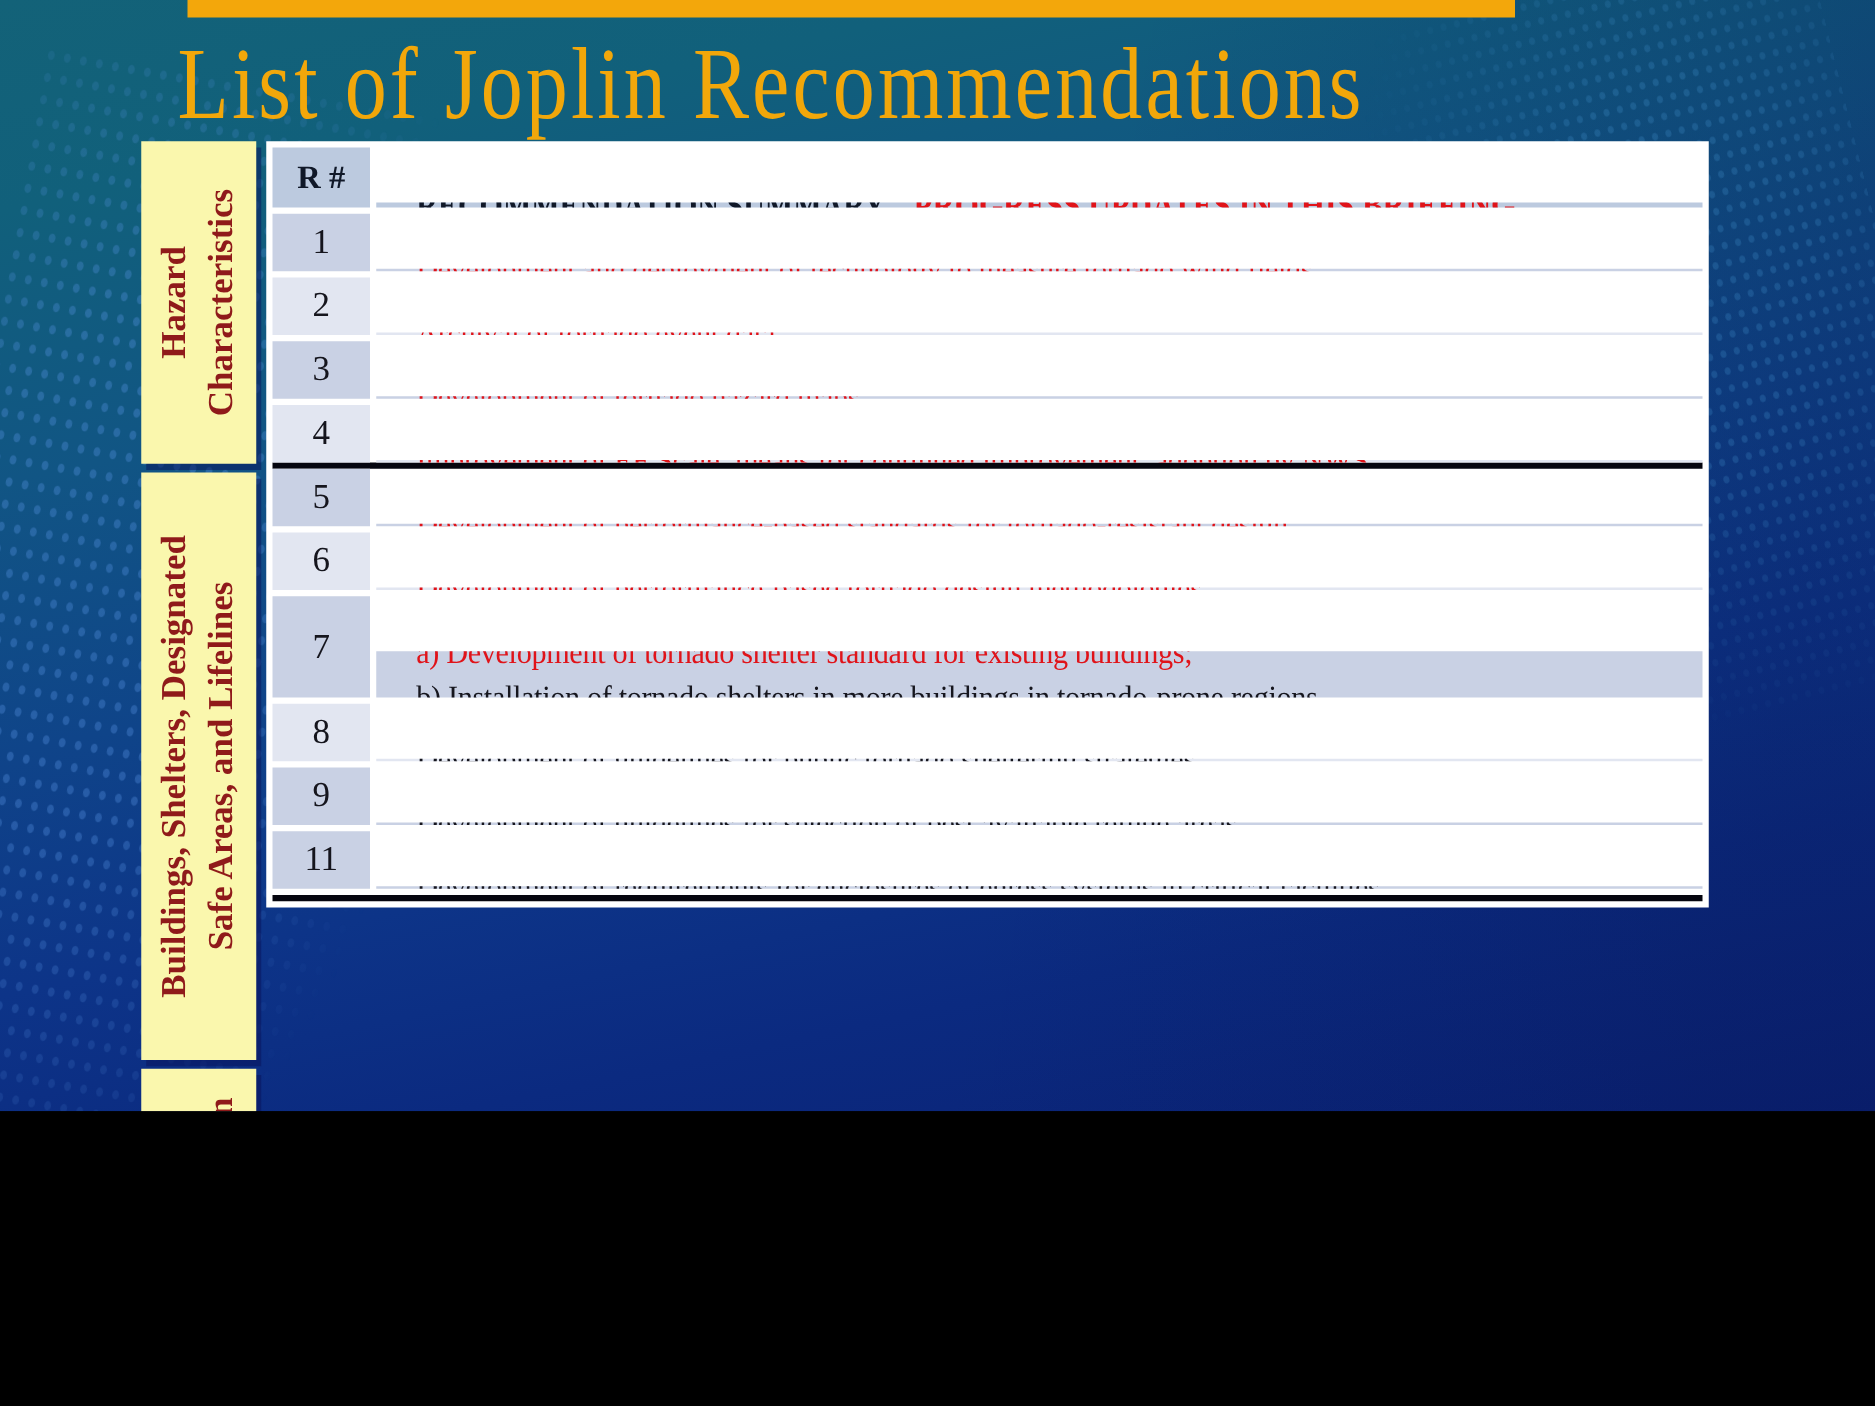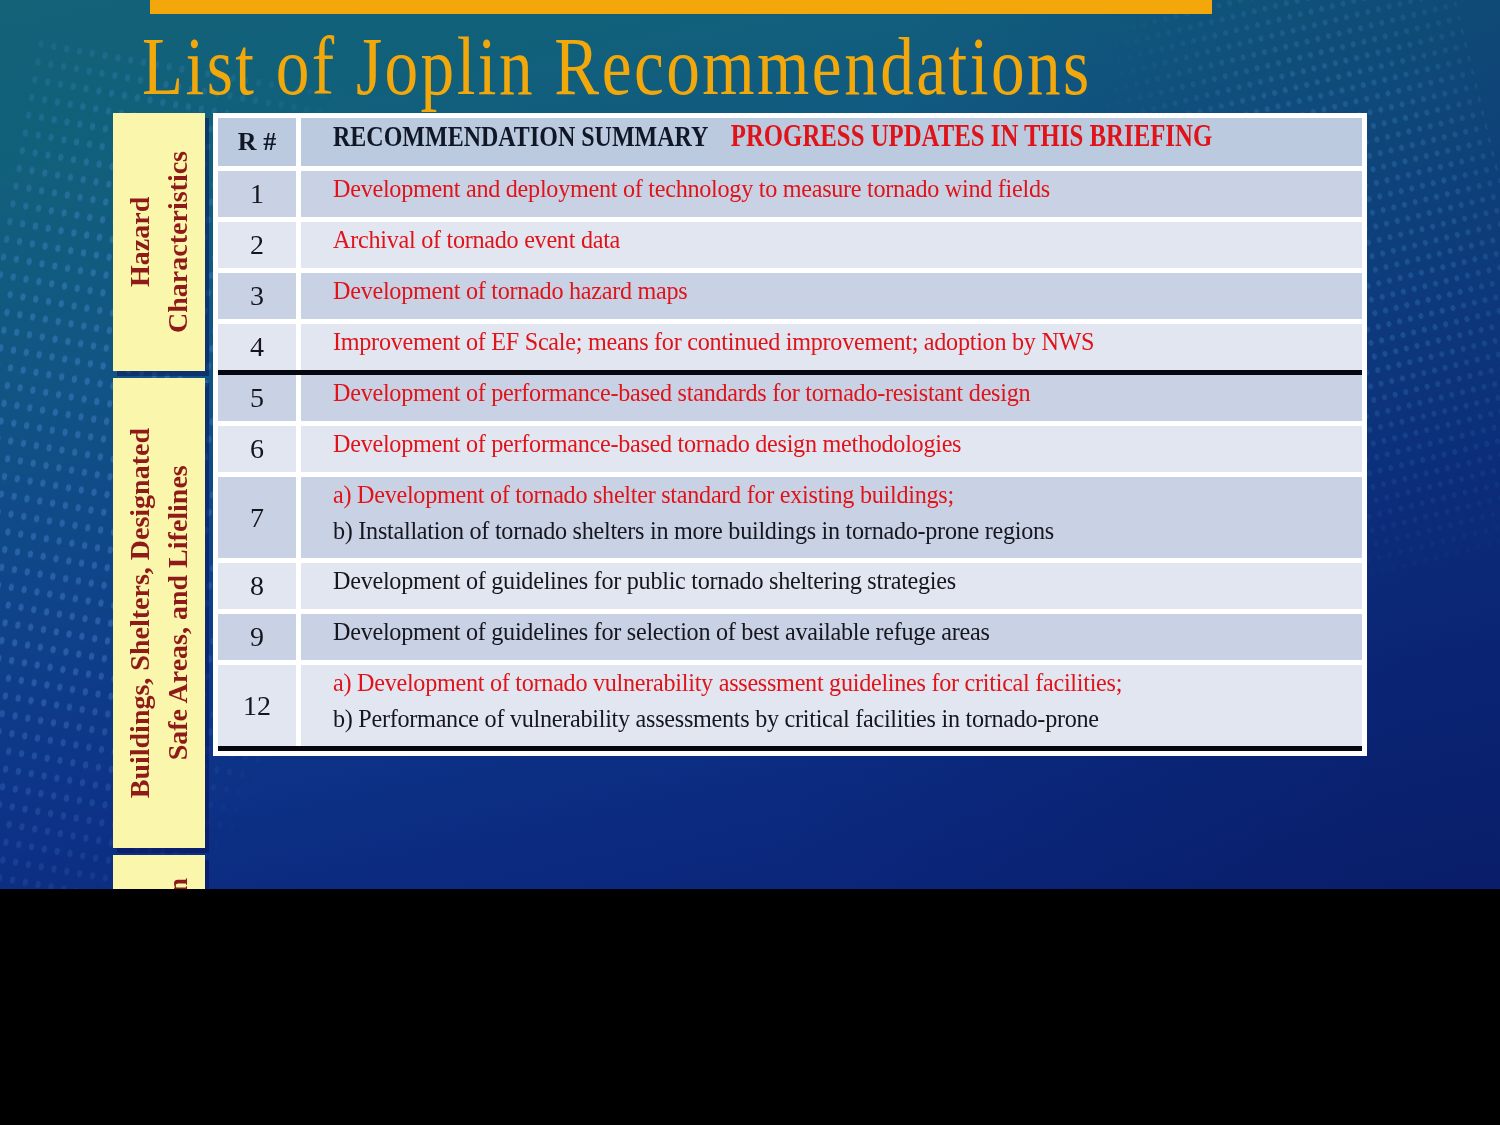--- a/index.html
+++ b/index.html
@@ -35,22 +35,22 @@
 
   .table-wrap{position:absolute;left:213px;top:113px;width:1154px;background:#ffffff;
     padding:5px;box-sizing:border-box;z-index:3;}
   .t-head,.t-row{display:flex;gap:5px;margin-bottom:5px;}
   .t-head{height:48px;}
   .t-row{height:46px;}
   .t-row.tall{height:81px;}
   .t-row.no-gap,.t-head.no-gap{margin-bottom:0;}
   .cell-num{flex:0 0 78px;display:flex;align-items:center;justify-content:center;
     font-size:28px;color:#15151d;}
-  .cell-text{flex:1;display:flex;flex-direction:column;justify-content:flex-start;
-    padding-left:32px;overflow:hidden;}
+  .cell-text{flex:1;display:flex;flex-direction:column;justify-content:center;
+    padding-left:32px;overflow:hidden;margin-top:44px;}
   .t-head .cell-num{background:#bccadf;font-weight:bold;font-size:26px;color:#101828;}
   .t-head .cell-text{background:#bccadf;}
   .t-row.odd .cell-num,.t-row.odd .cell-text{background:#c9d1e4;}
   .t-row.even .cell-num,.t-row.even .cell-text{background:#e2e6f1;}
   .head-flex{display:flex;align-items:baseline;gap:28px;white-space:nowrap;
     transform:scaleX(0.8);transform-origin:left center;}
   .head-black{font-weight:bold;font-size:30px;color:#101828;}
   .head-red{font-weight:bold;font-size:31px;color:#e01319;}
   .line{white-space:nowrap;font-size:26px;letter-spacing:-0.3px;line-height:36px;
     transform:scaleX(0.93);transform-origin:left center;}
@@ -157,25 +157,24 @@
     <div class="cell-text">
           <div class="line black">Development of guidelines for public tornado sheltering strategies</div>
         </div>
   </div>
       <div class="t-row odd">
     <div class="cell-num">9</div>
     <div class="cell-text">
           <div class="line black">Development of guidelines for selection of best available refuge areas</div>
         </div>
   </div>
-      <div class="t-row even tall no-gap">
-    <div class="cell-num">12</div>
-    <div class="cell-text">
-          <div class="line red">a) Development of tornado vulnerability assessment guidelines for critical facilities;</div>
-          <div class="line black">b) Performance of vulnerability assessments by critical facilities in tornado-prone</div>
+      <div class="t-row odd">
+    <div class="cell-num">11</div>
+    <div class="cell-text">
+          <div class="line black">Development of requirements for enclosures of egress systems in critical facilities</div>
         </div>
   </div>
       <div class="group-sep"></div>
     </div>
 
   <div class="footer-text">engineering laboratory</div>
   <div class="page-num">4</div>
 
   <svg class="logo" viewBox="0 0 86 82">
     <defs>

